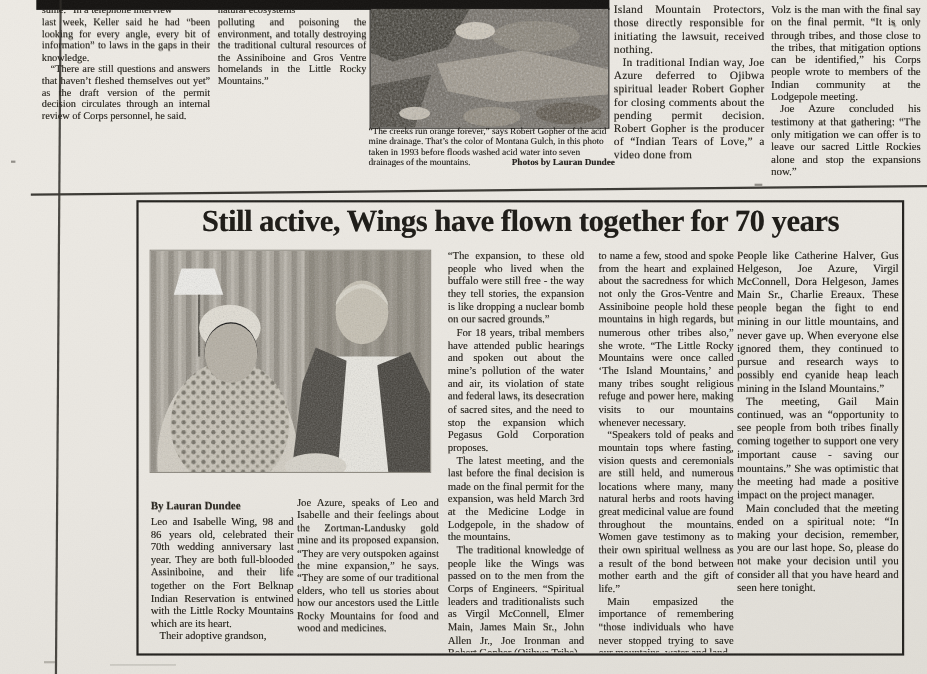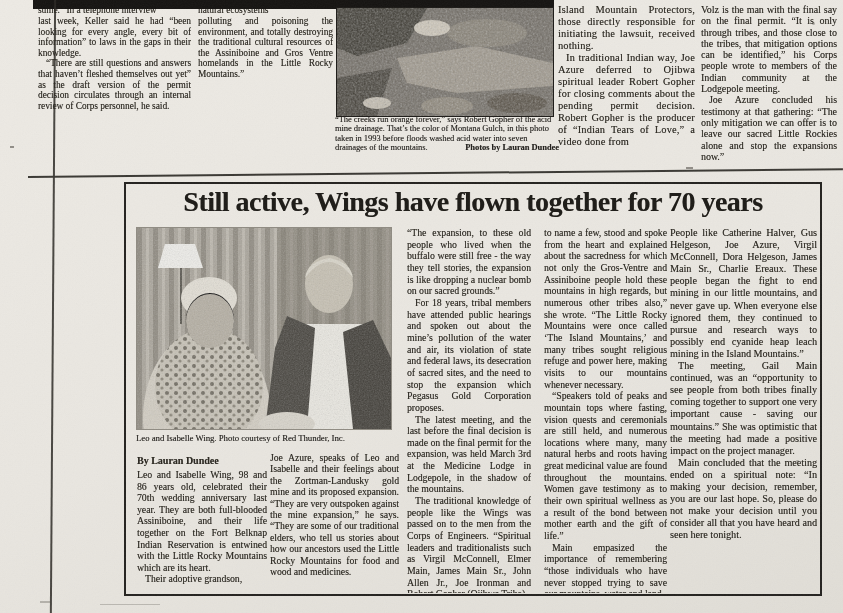--- a/index.html
+++ b/index.html
@@ -135,21 +135,20 @@
         <ellipse cx="73" cy="93" rx="24" ry="27" fill="#b4aea2"></ellipse>
         <polygon points="160,96 226,96 232,201 154,201" fill="#eae8e1"></polygon>
         <path d="M150,88 L178,100 L170,201 L128,201 L138,120 Z" fill="#45423c"></path>
         <path d="M236,92 L206,104 L216,201 L254,201 L254,130 Z" fill="#3f3c36"></path>
         <ellipse cx="192" cy="56" rx="24" ry="29" fill="#c6c0b2"></ellipse>
         <path d="M168,50 Q192,18 216,50 Q214,34 192,30 Q170,34 168,50 Z" fill="#d9d5c9"></path>
         <ellipse cx="150" cy="196" rx="28" ry="12" fill="#d8d4ca"></ellipse>
         <rect width="254" height="201" filter="url(#grain2)" opacity="0.3"></rect>
       </svg>
     </figure>
-    <div class="caption wings-cap">Leo and Isabelle Wing. Photo courtesy of Red Thunder, Inc.</div>
 
     <div class="byline">By Lauran Dundee</div>
 
     <section class="acol" id="acol1">
       <p class="cont">Leo and Isabelle Wing, 98 and 86 years old, celebrated their 70th wedding anniversary last year. They are both full-blooded Assiniboine, and their life together on the Fort Belknap Indian Reservation is entwined with the Little Rocky Mountains which are its heart.</p>
       <p>Their adoptive grandson,</p>
     </section>
 
     <section class="acol" id="acol2">
       <p class="cont">Joe Azure, speaks of Leo and Isabelle and their feelings about the Zortman-Landusky gold mine and its proposed expansion. “They are very outspoken against the mine expansion,” he says. “They are some of our traditional elders, who tell us stories about how our ancestors used the Little Rocky Mountains for food and wood and medicines.</p>

